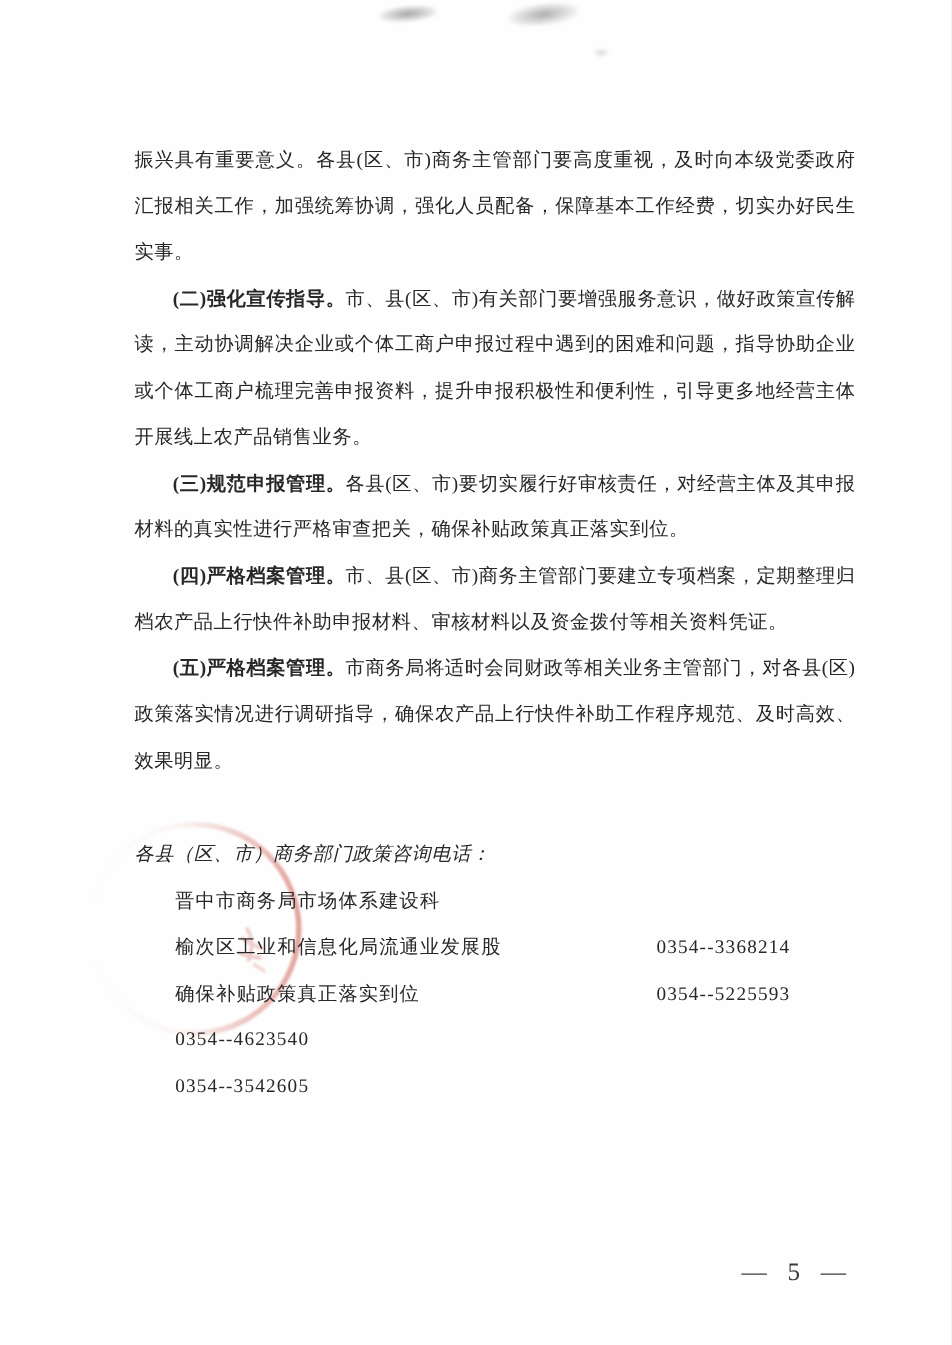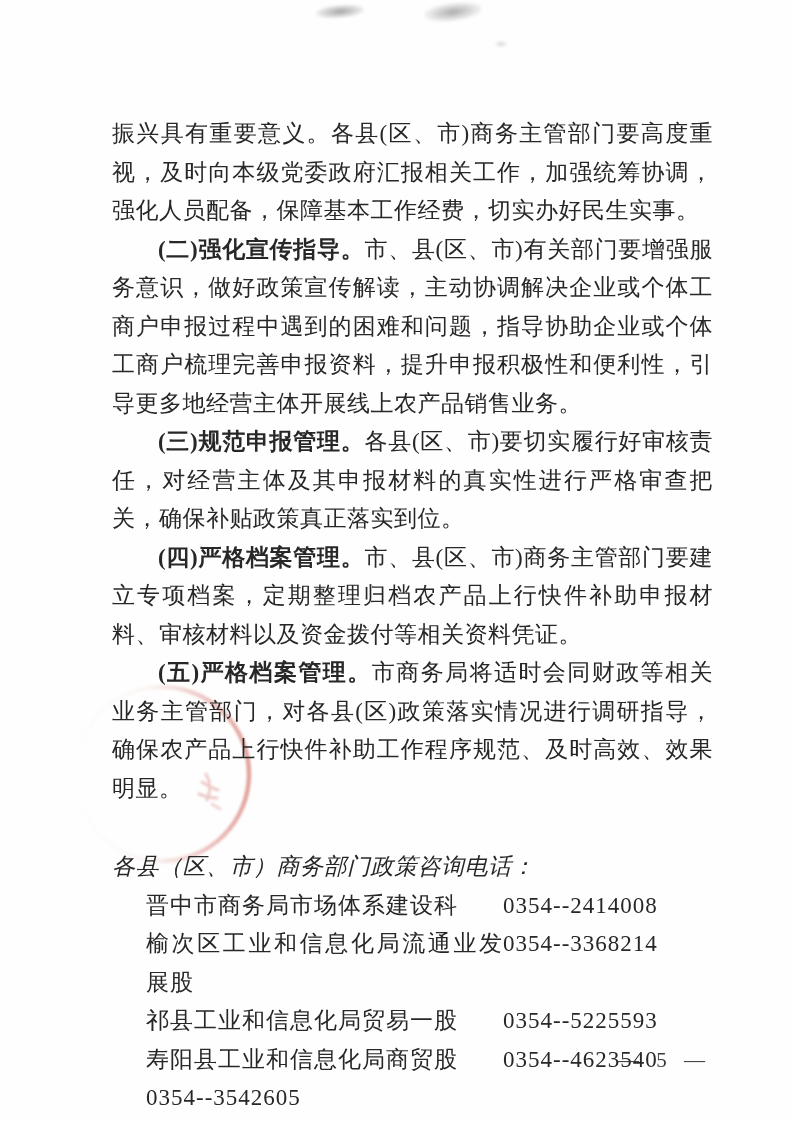--- a/index.html
+++ b/index.html
@@ -16,21 +16,21 @@
     font-family: "Liberation Serif", serif;
     color: #272727;
   }
 
   
   .content {
     position: absolute;
     left: 112px;
     top: 115px;
     width: 601px;
-    font-size: 23px;
+    font-size: 16px;
     line-height: 38.5px;
     text-align: justify;
     letter-spacing: 0.5px;
   }
   .content p {
     margin: 0;
   }
   .content p.indented {
     text-indent: 2em;
   }
@@ -39,20 +39,21 @@
   }
 
   
   .contact-heading {
     margin-top: 40px !important;
     font-style: italic;
   }
   .contact-row {
     display: flex;
     padding-left: 34px;
+    gap: 44px;
   }
   .contact-dept {
     width: 357px;
     flex: none;
     letter-spacing: 1px;
   }
   .contact-phone {
     flex: none;
     letter-spacing: 1px;
   }
@@ -134,32 +135,30 @@
     <p class="indented"><span class="para-lead">(三)规范申报管理。</span><span>各县(区、市)要切实履行好审核责任，对经营主体及其申报材料的真实性进行严格审查把关，确保补贴政策真正落实到位。</span></p>
 
     <p class="indented"><span class="para-lead">(四)严格档案管理。</span><span>市、县(区、市)商务主管部门要建立专项档案，定期整理归档农产品上行快件补助申报材料、审核材料以及资金拨付等相关资料凭证。</span></p>
 
     <p class="indented"><span class="para-lead">(五)严格档案管理。</span><span>市商务局将适时会同财政等相关业务主管部门，对各县(区)政策落实情况进行调研指导，确保农产品上行快件补助工作程序规范、及时高效、效果明显。</span></p>
 
     <p class="contact-heading">各县（区、市）商务部门政策咨询电话：</p>
 
     <div class="contact-row">
       <span class="contact-dept">晋中市商务局市场体系建设科</span>
-      <span class="contact-phone">0354--2414008</span>
     </div>
     <div class="contact-row">
       <span class="contact-dept">榆次区工业和信息化局流通业发展股</span>
       <span class="contact-phone">0354--3368214</span>
     </div>
     <div class="contact-row">
-      <span class="contact-dept">祁县工业和信息化局贸易一股</span>
+      <span class="contact-dept">确保补贴政策真正落实到位</span>
       <span class="contact-phone">0354--5225593</span>
     </div>
     <div class="contact-row">
-      <span class="contact-dept">寿阳县工业和信息化局商贸股</span>
       <span class="contact-phone">0354--4623540</span>
     </div>
     <div class="contact-row">
       <span class="contact-phone">0354--3542605</span>
     </div>
 
   </div>
 
   <div class="page-number">— 5 —</div>
 

